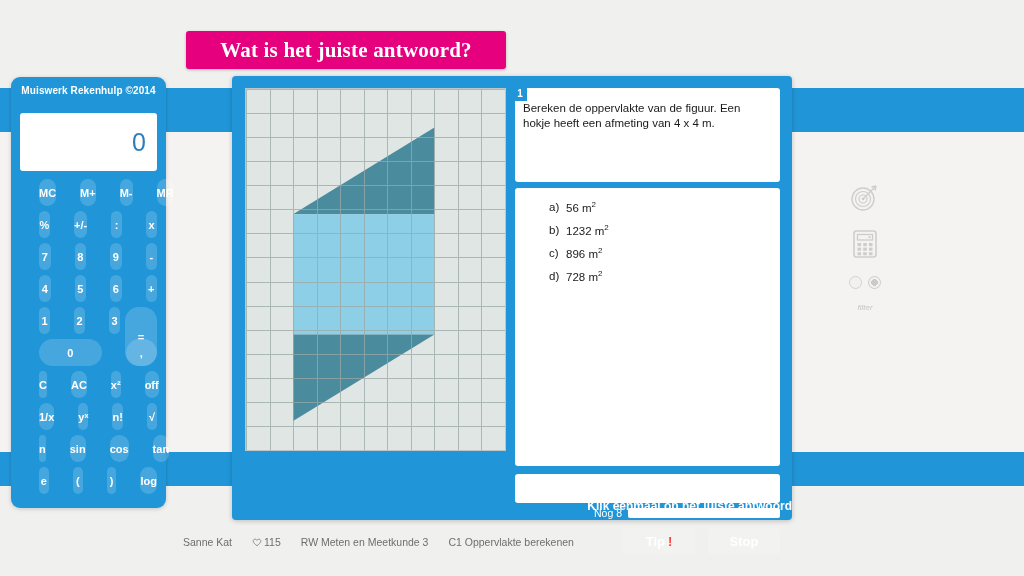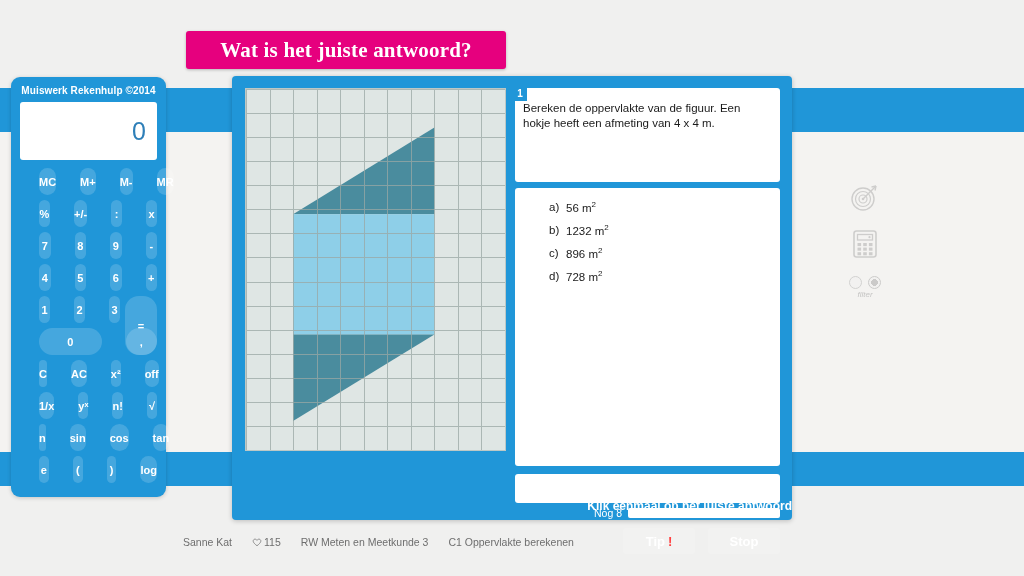--- a/index.html
+++ b/index.html
@@ -60,21 +60,21 @@
     background: #2096d8;
     border-radius: 9px;
     padding: 0 0 9px 0;
     box-shadow: 0 1px 4px rgba(0,0,0,0.18);
   }
   .calc-title {
     color: #ffffff;
     font-size: 10px;
     font-weight: bold;
     text-align: center;
-    padding: 8px 0 6px 0;
+    padding: 8px 0 17px 0;
     letter-spacing: 0.1px;
   }
   .calc-display {
     background: #ffffff;
     margin: 0 9px 8px 9px;
     height: 58px;
     border-radius: 3px;
     display: flex;
     align-items: center;
     justify-content: flex-end;
@@ -253,21 +253,21 @@
     display: flex;
     flex-direction: column;
     align-items: center;
     gap: 13px;
   }
   .tool-icon { opacity: 0.42; }
   .filter-group {
     display: flex;
     flex-direction: column;
     align-items: center;
-    gap: 1px;
+    gap: 14px;
     opacity: 0.45;
     font-style: italic;
   }
   .radio-pair { display: flex; gap: 6px; align-items: center; }
   .radio {
     width: 13px; height: 13px;
     border-radius: 50%;
     border: 1.5px solid #a8a8a8;
     box-sizing: border-box;
     background: #f0f0ef;

